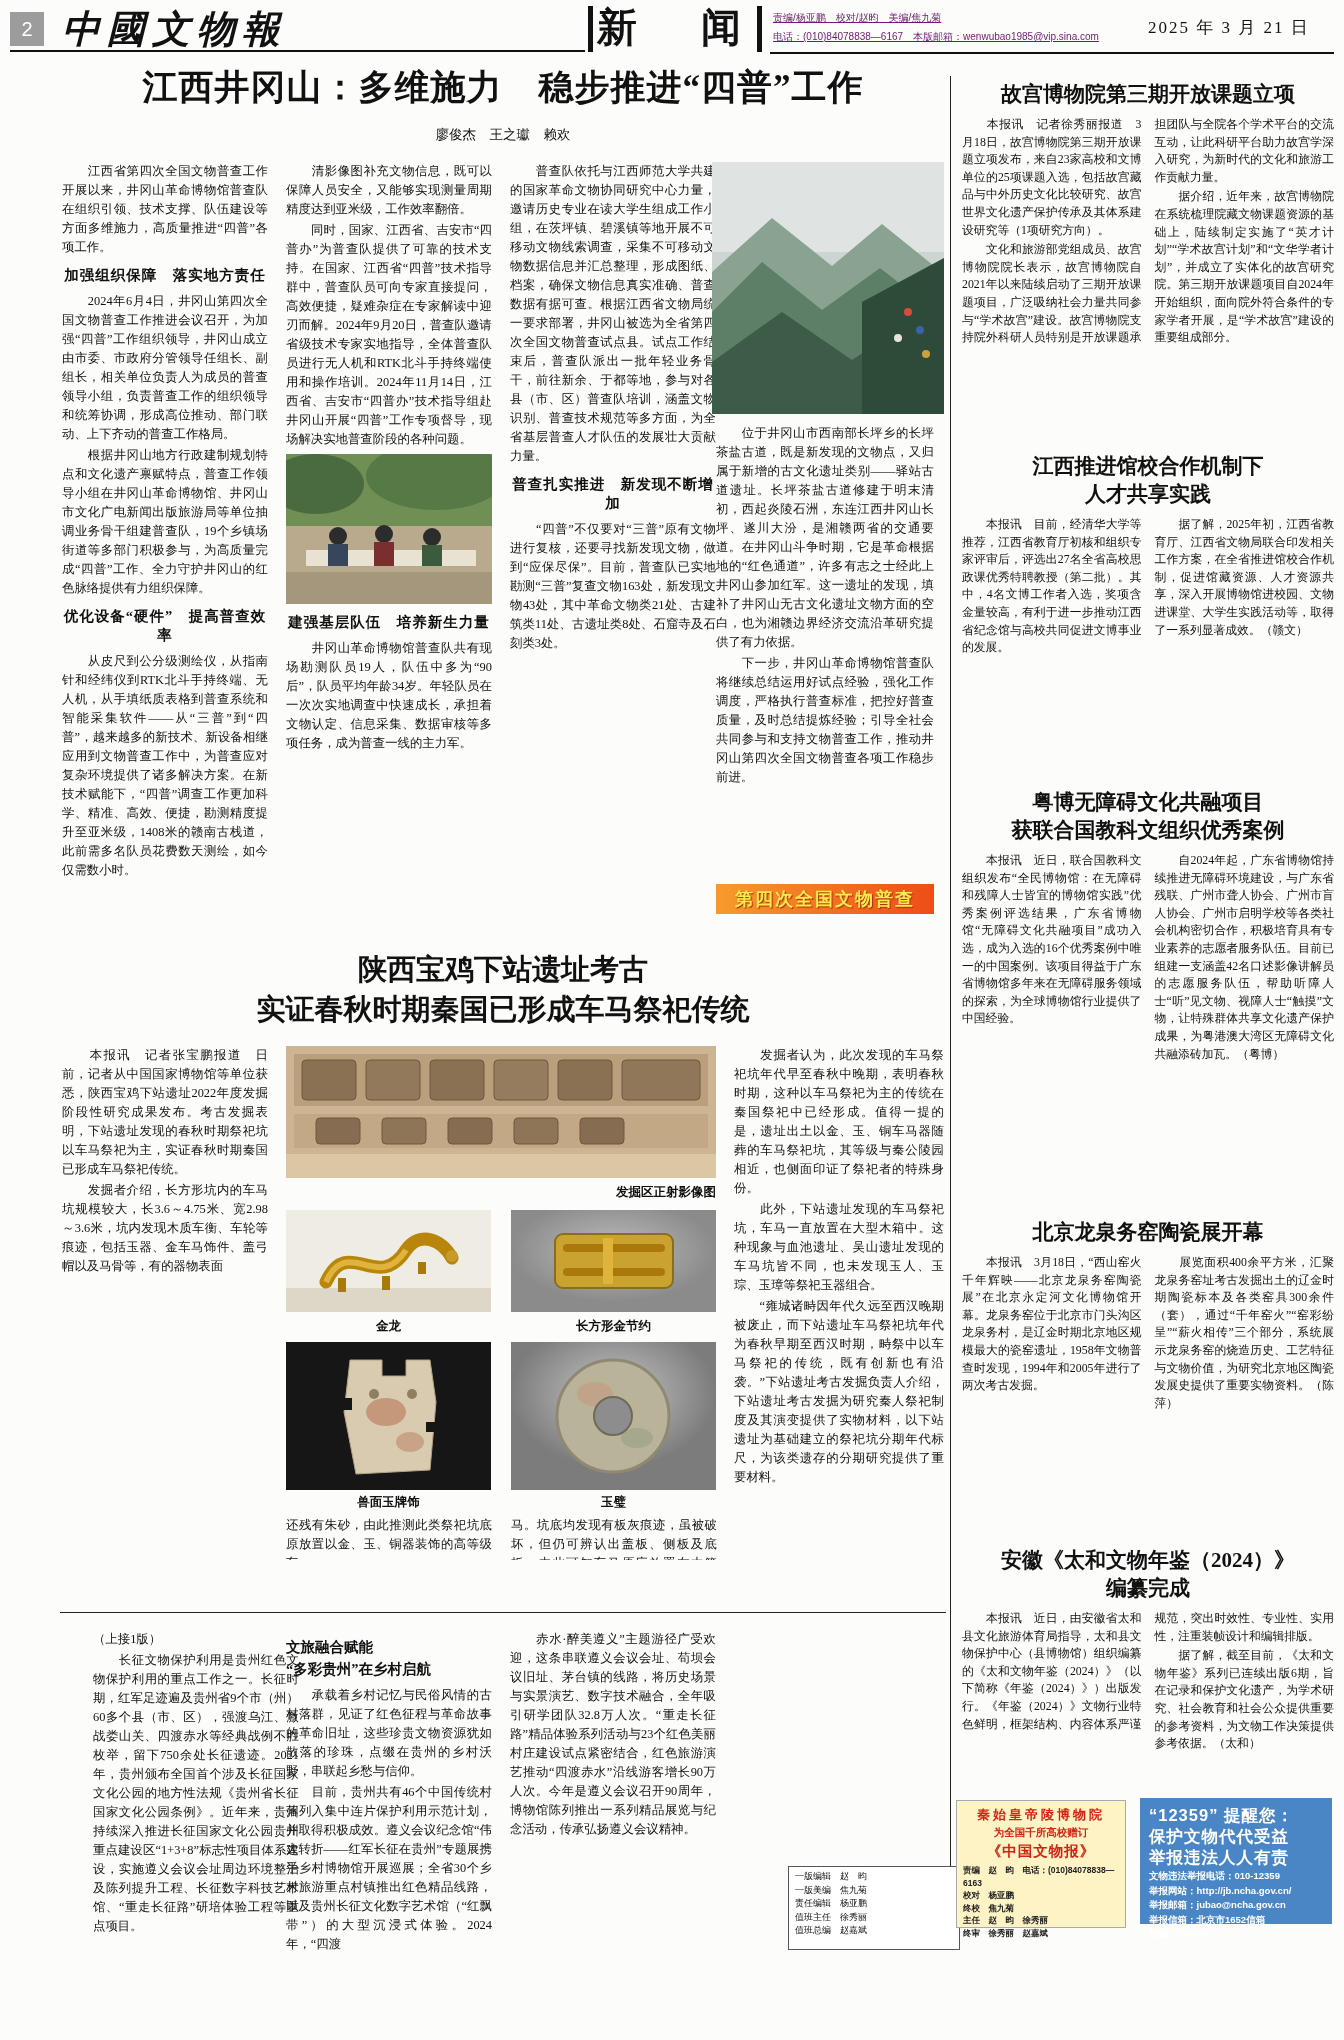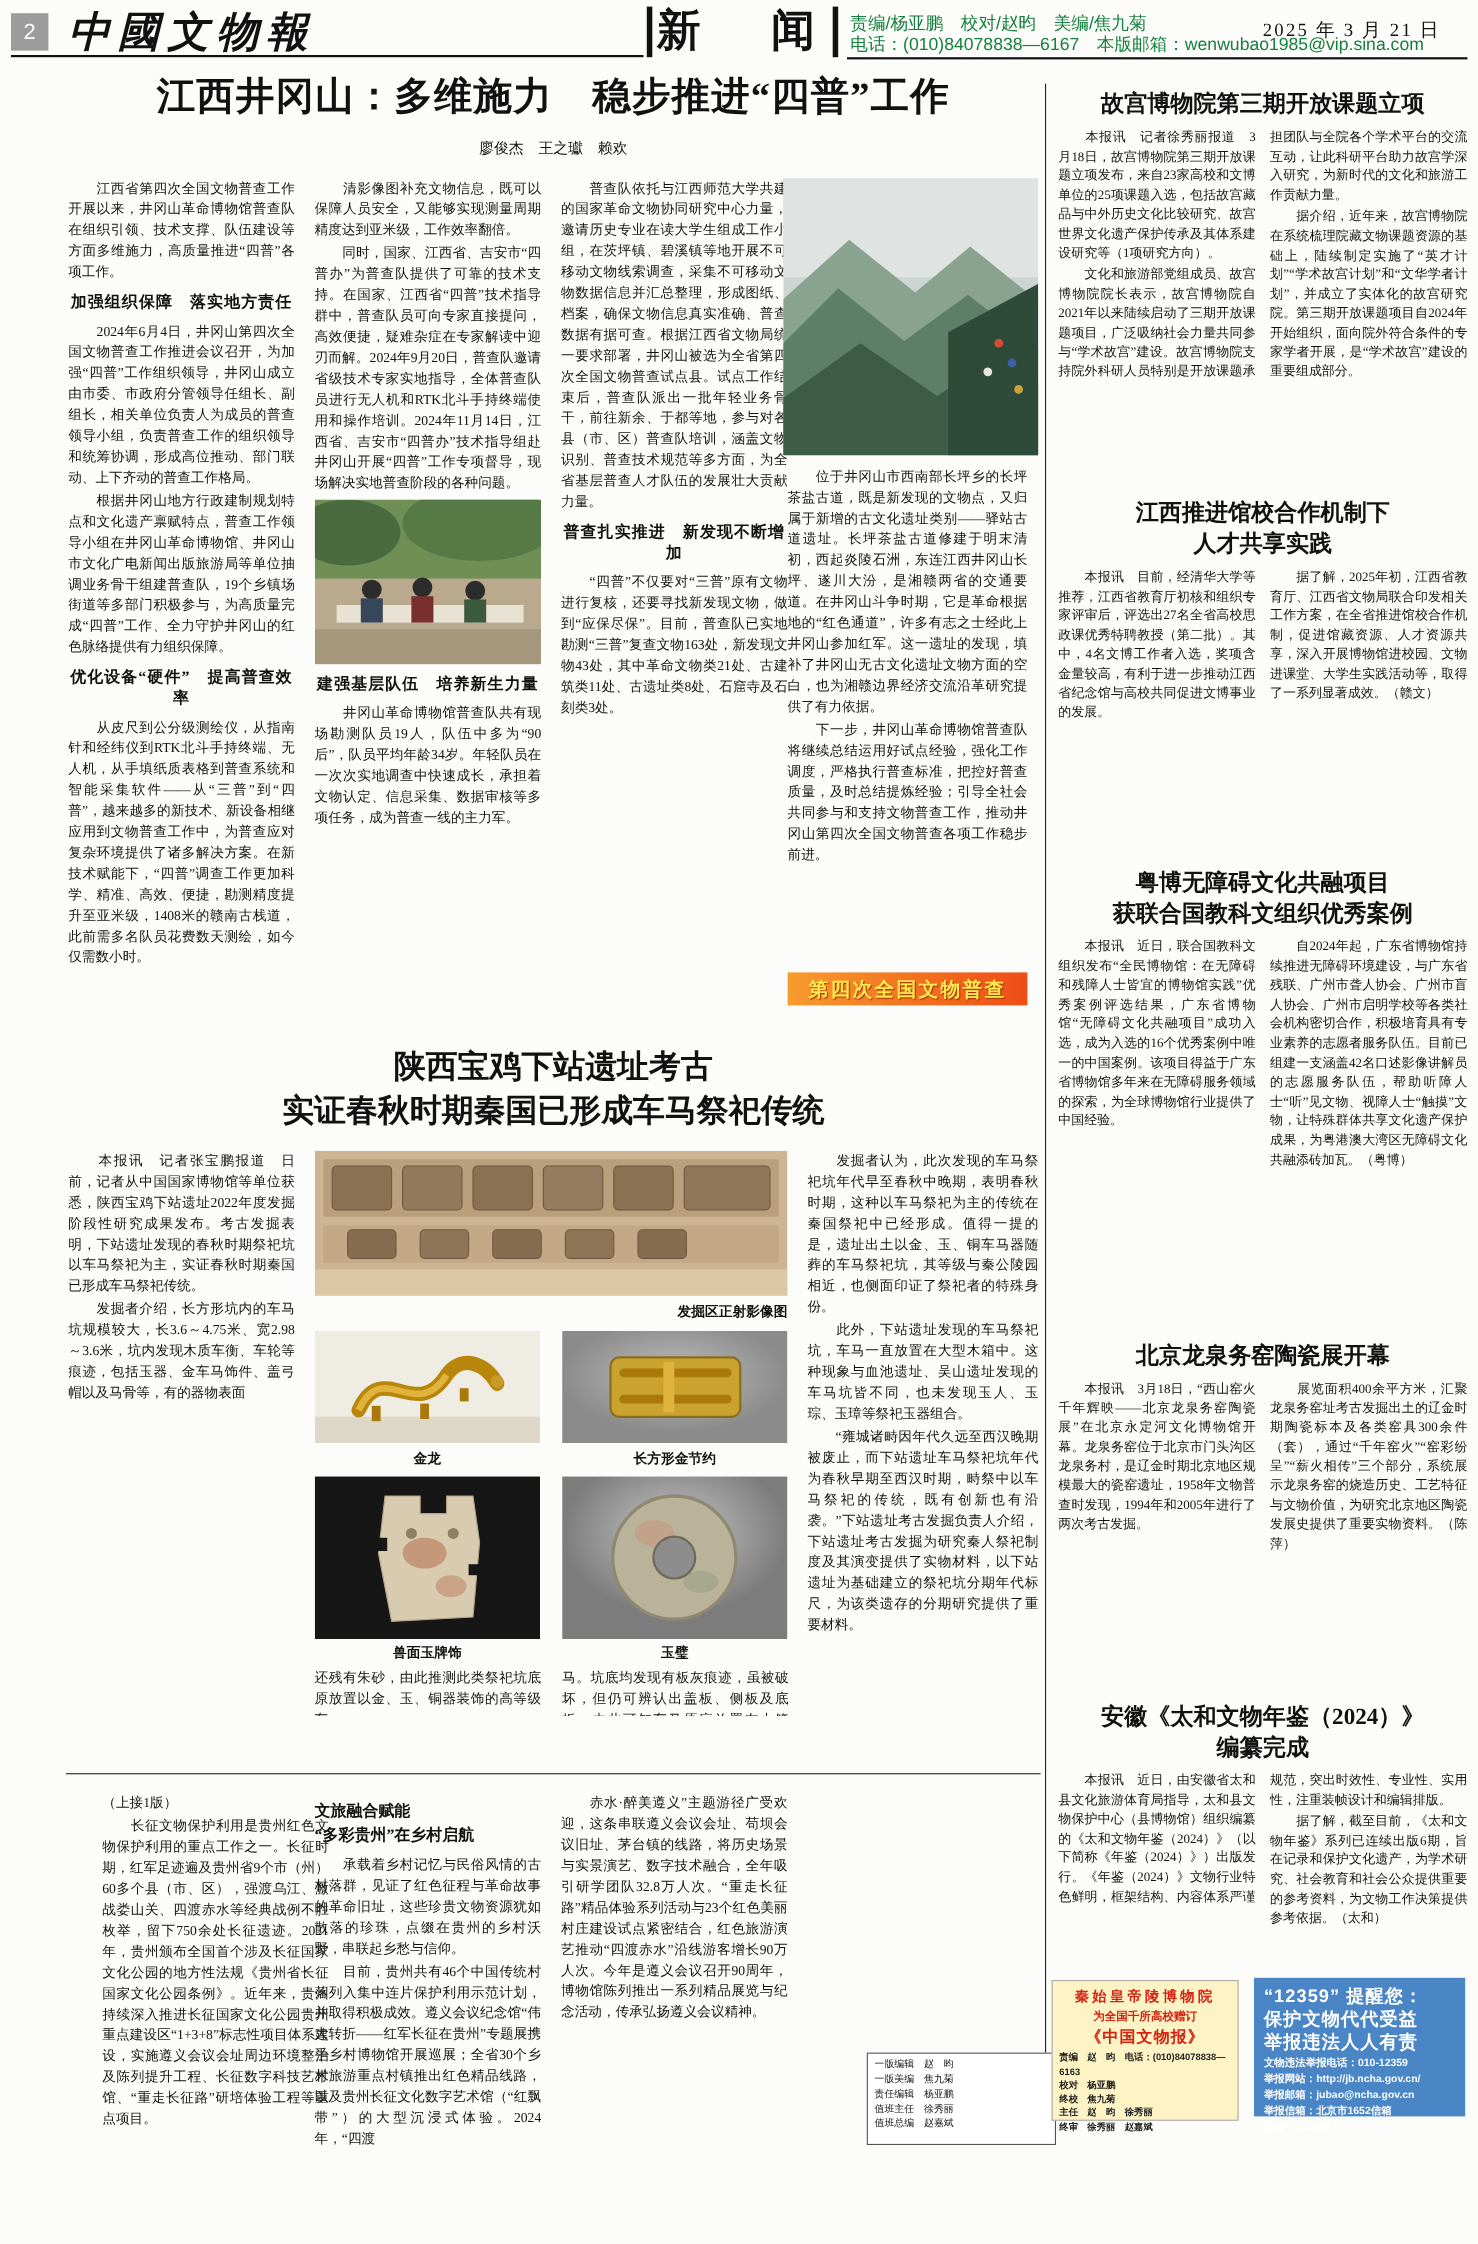--- a/index.html
+++ b/index.html
@@ -7,21 +7,21 @@
         font-family:"Liberation Serif","DejaVu Serif",serif;color:#111;}
   .abs{position:absolute;}
   .sans{font-family:"Liberation Sans","DejaVu Sans",sans-serif;}
   
   .pagebox{left:10px;top:12px;width:34px;height:34px;background:#9c9c9c;color:#fff;
            display:flex;align-items:center;justify-content:center;font-size:20px;}
   .masthead{left:62px;top:4px;font-size:38px;font-weight:700;font-style:italic;letter-spacing:7px;}
   .rule{background:#111;}
   .sectionbar{width:5px;height:46px;top:6px;background:#111;}
   .section-title{left:596px;top:0px;width:158px;text-align:center;font-size:40px;font-weight:900;letter-spacing:12px;}
-  .edline{left:773px;font-size:16px;color:#15803d;}
+  .edline{left:773px;font-size:10px;color:#701a75;text-decoration:underline;}
   .dateline{left:1148px;top:16px;font-size:17px;letter-spacing:2px;}
   
   .titleA{left:60px;top:64px;width:886px;text-align:center;font-size:35px;font-weight:900;letter-spacing:1px;}
   .bylineA{left:60px;top:126px;width:886px;text-align:center;font-size:13.5px;}
   .ncol{width:206px;font-size:12.4px;line-height:19px;text-align:justify;overflow:hidden;}
   .bp{margin:0 0 2px 0;}
   .sh{font-weight:700;text-align:center;font-size:14.5px;margin:9px 0 7px 0;letter-spacing:1px;}
   .photo{overflow:hidden;line-height:0;}
   .banner{left:716px;top:884px;width:218px;height:30px;display:flex;align-items:center;justify-content:center;
           background:linear-gradient(90deg,#f79b2e,#ee4d16);color:#ffe94d;font-weight:900;font-size:18px;

